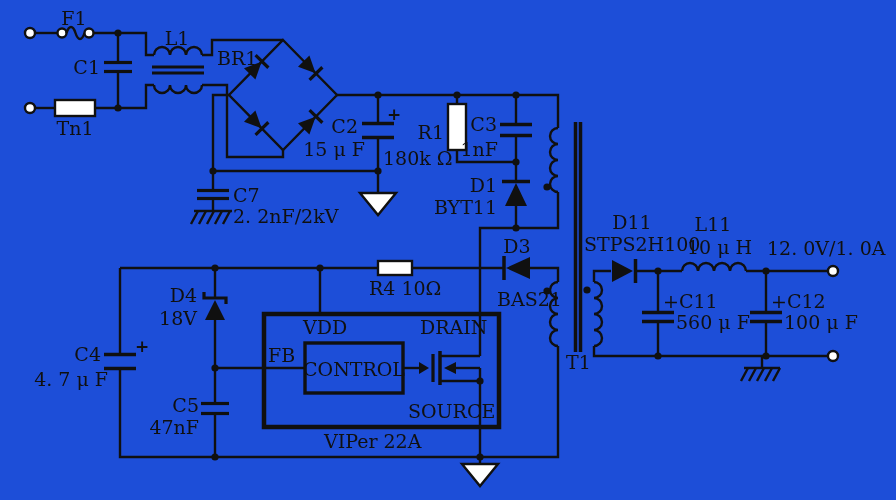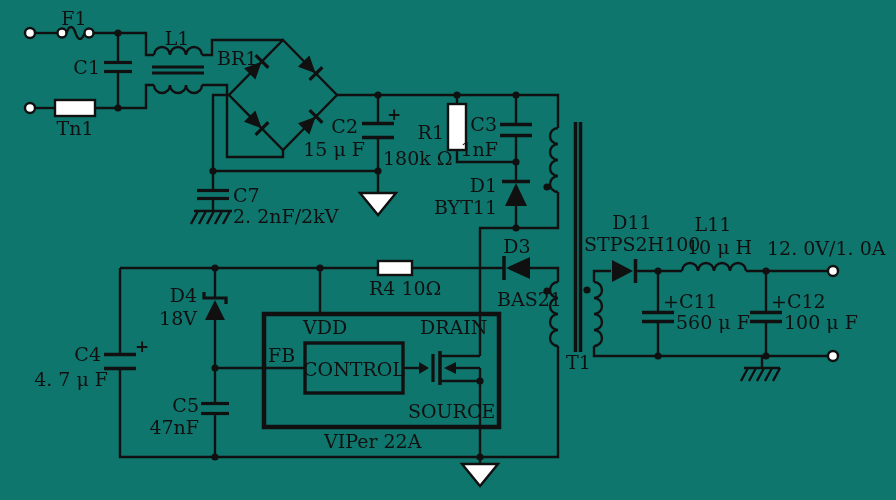--- a/index.html
+++ b/index.html
@@ -1,16 +1,16 @@
 <!DOCTYPE html>
 <html><head>
 <meta charset="utf-8">
 <style>
   html,body{margin:0;padding:0;background:#ffffff;}
-  .canvas{position:relative;width:896px;height:500px;background:#0f766e;overflow:hidden;}
+  .canvas{position:relative;width:896px;height:500px;background:#1d4ed8;overflow:hidden;}
   svg{display:block;}
   svg text{font-family:"DejaVu Serif","Liberation Serif",serif;font-size:19px;fill:#101010;}
   svg text.plus{font-size:17px;font-weight:bold;}
   .wire{fill:none;stroke:#101010;stroke-width:2.4;}
   .thick{fill:none;stroke:#101010;stroke-width:3.5;}
   .bar{fill:none;stroke:#101010;stroke-width:3.2;}
   .boxln{fill:#ffffff;stroke:#101010;stroke-width:2.4;}
   .icbox{fill:none;stroke:#101010;stroke-width:4.5;}
   .ctrlbox{fill:none;stroke:#101010;stroke-width:3.4;}
   .solid{fill:#101010;stroke:none;}

